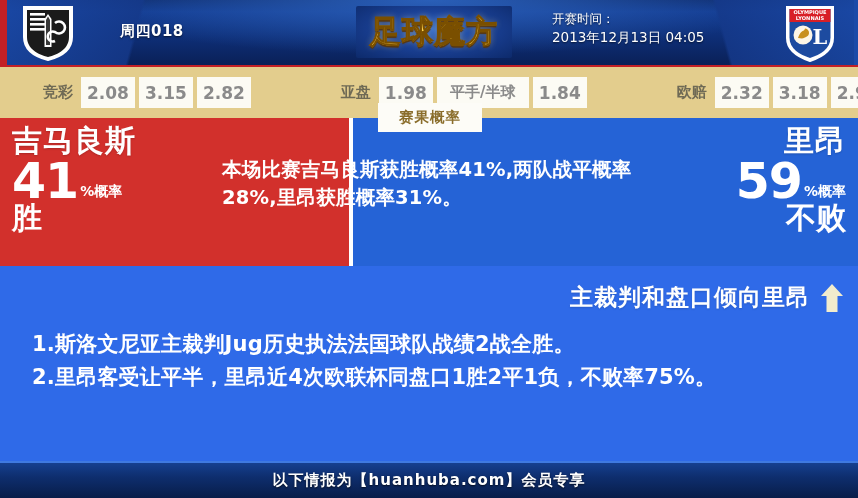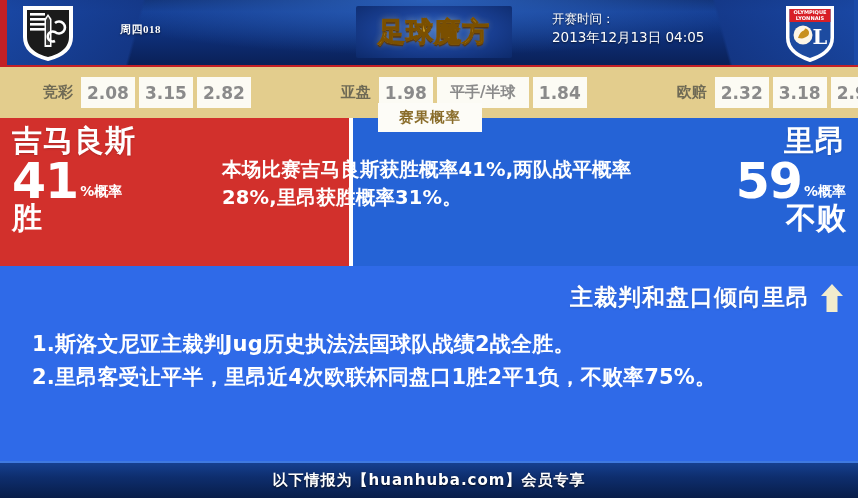--- a/index.html
+++ b/index.html
@@ -31,34 +31,33 @@
     opacity:.85;
   }
   .hdr-leftbar{position:absolute;left:0;top:0;width:7px;height:65px;background:#c32026;}
   .hdr-rightbar{position:absolute;right:0;top:0;width:4px;height:65px;background:#1b4aa8;}
 
   .crest{position:absolute;top:5px;left:22px;width:52px;height:56px;}
   .crest-r{position:absolute;top:4px;right:22px;width:52px;height:58px;}
 
   .round-label{
     position:absolute;left:120px;top:22px;
-    color:#fff;font-size:11px;font-weight:bold;letter-spacing:.5px;
+    color:#fff;font-size:15px;font-weight:bold;letter-spacing:.5px;
     text-shadow:0 1px 2px rgba(0,0,0,.6);
-    font-family:Liberation Serif, serif;
   }
   .brand-logo{
     position:absolute;left:356px;top:6px;width:156px;height:52px;
     background:
       radial-gradient(ellipse at 50% 45%,#2f6ad0 0%,#1b4298 45%,#0d2a6b 100%);
     display:flex;align-items:center;justify-content:center;
     border-radius:2px;
   }
   .brand-logo span{
     font-family:Liberation Sans, sans-serif;
-    font-size:27px;font-weight:bold;letter-spacing:1px;
+    font-size:31px;font-weight:bold;letter-spacing:1px;
     color:#ffd24a;
     -webkit-text-stroke:1px #7a4f00;
     text-shadow:0 2px 1px rgba(90,50,0,.9),0 0 7px rgba(255,225,120,.45);
   }
   .kick-wrap{
     position:absolute;right:96px;top:10px;width:210px;text-align:left;
     color:#ffffff;line-height:1.45;
   }
   .kick-label{font-size:12.5px;text-shadow:0 1px 2px rgba(0,0,0,.6);}
   .kick-time{font-size:13.5px;text-shadow:0 1px 2px rgba(0,0,0,.6);}

